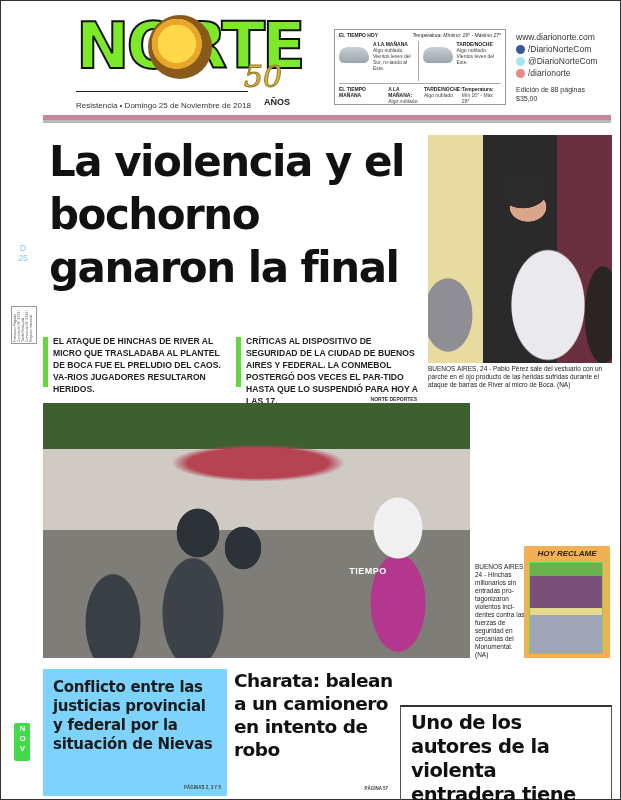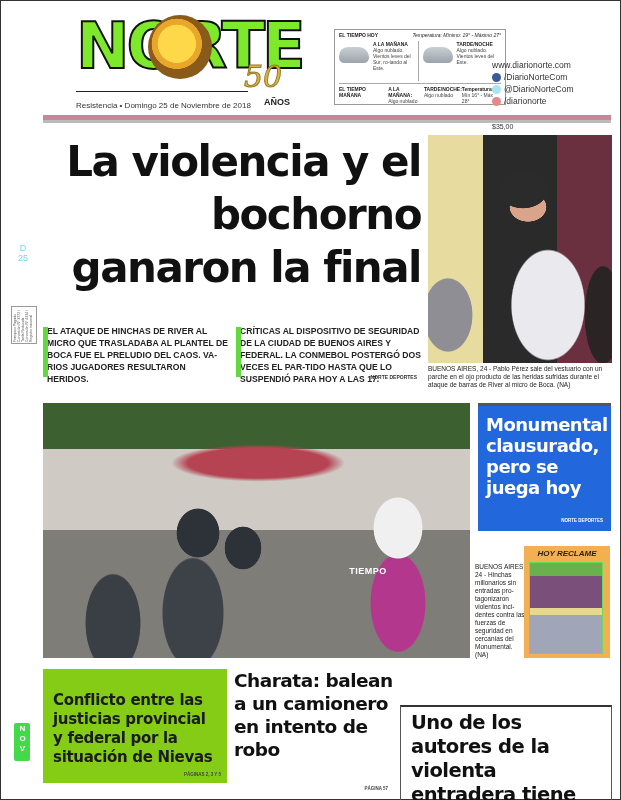--- a/index.html
+++ b/index.html
@@ -20,40 +20,40 @@
   .w-head { display: flex; justify-content: space-between; font-weight: bold; color: #222; }
   .w-head .temp { font-style: italic; font-weight: normal; }
   .w-cols { display: flex; margin-top: 3px; height: 40px; }
   .w-col { flex: 1; display: flex; gap: 4px; }
   .w-col + .w-col { border-left: 1px solid #aaa; padding-left: 4px; }
   .cloud { width: 30px; height: 16px; margin-top: 6px; border-radius: 10px 12px 6px 6px; background: linear-gradient(#c9d0d4, #9aa4aa); flex: none; }
   .w-txt b { display: block; color: #222; }
   .w-bottom { display: flex; justify-content: space-between; border-top: 1px solid #aaa; padding-top: 2px; margin-top: 2px; }
   .w-bottom b { display: block; color: #222; }
 
-  .contact { position: absolute; left: 491px; top: 30px; width: 104px; font-size: 8.5px; color: #333; line-height: 12px; margin-top: 28px; }
+  .contact { position: absolute; left: 515px; top: 30px; width: 104px; font-size: 8.5px; color: #333; line-height: 12px; }
   .contact-row { display: flex; align-items: center; gap: 3px; }
   .ic { display: inline-block; width: 9px; height: 9px; border-radius: 50%; flex: none; }
   .ic-fb { background: #3b5998; }
   .ic-tw { background: #a8e6ef; }
   .ic-ig { background: #e7888a; }
   .edition { margin-top: 6px; font-size: 7px; line-height: 9px; }
 
   .mauve-band { position: absolute; left: 42px; top: 114px; width: 568px; height: 5px; background: #c9869a; }
   .gray-band { position: absolute; left: 42px; top: 119px; width: 568px; height: 3px; background: #bbb; }
 
   
   .d25 { position: absolute; left: 17px; top: 242px; font-size: 9px; line-height: 10px; color: #7bd3ea; text-align: center; }
   .legal { position: absolute; left: 10px; top: 305px; width: 26px; height: 38px; border: 1px solid #999; font-size: 3.5px; color: #555; writing-mode: vertical-rl; transform: rotate(180deg); padding: 1px; overflow: hidden; }
   .nov { position: absolute; left: 13px; top: 722px; width: 16px; height: 38px; background: #44d94a; color: #fff; font-size: 8px; font-weight: bold; text-align: center; line-height: 12px; border-radius: 2px; padding-top: 1px; }
 
   
-  .headline { position: absolute; left: 48px; top: 134px; width: 372px; text-align: right; font-family: "DejaVu Sans", sans-serif; font-weight: bold; font-size: 42px; line-height: 53px; letter-spacing: -1.5px; color: #111; }
-
-  .kicker { position: absolute; top: 324px; width: 185px; font-size: 8.6px; line-height: 12px; font-weight: bold; color: #222; padding-left: 4px; }
+  .headline { position: absolute; left: 48px; top: 134px; width: 372px; text-align: left; font-family: "DejaVu Sans", sans-serif; font-weight: bold; font-size: 42px; line-height: 53px; letter-spacing: -1.5px; color: #111; }
+
+  .kicker { position: absolute; top: 334px; width: 185px; font-size: 8.6px; line-height: 12px; font-weight: bold; color: #222; padding-left: 10px; }
   .kicker::before { content: ""; position: absolute; left: 0; top: 2px; width: 5px; height: 50px; background: #62d93e; }
   .k1 { left: 42px; }
   .k2 { left: 235px; width: 185px; }
   .credit { font-size: 5px; font-weight: bold; color: #333; }
   .k2 .credit { position: absolute; right: 4px; bottom: 2px; }
 
   
   .photo1 { position: absolute; left: 427px; top: 134px; width: 184px; height: 228px; overflow: hidden;
     background:
       radial-gradient(ellipse 40px 30px at 95px 55px, #2b2b2b 60%, transparent 62%),
@@ -83,21 +83,21 @@
   .blue-credit { position: absolute; right: 8px; bottom: 8px; font-size: 4.5px; font-weight: bold; color: #fff; }
 
   .photo2-caption { position: absolute; left: 474px; top: 562px; width: 52px; font-size: 6.5px; line-height: 8px; color: #222; }
 
   .hoy-box { position: absolute; left: 523px; top: 545px; width: 86px; height: 112px; background: #f2b055; padding: 3px 5px; }
   .hoy-title { font-size: 8px; font-weight: bold; font-style: italic; color: #2b2016; text-align: center; }
   .hoy-img { margin-top: 4px; width: 74px; height: 92px; border: 1px solid #6d5; background:
       linear-gradient(180deg, #6ab04c 0 14%, #7a4f79 14% 50%, #e6d98b 50% 58%, #a0a5b8 58% 100%); }
 
   
-  .story-left { position: absolute; left: 42px; top: 668px; width: 184px; height: 114px; background: #84cc16; padding: 22px 10px; }
+  .story-left { position: absolute; left: 42px; top: 668px; width: 184px; height: 127px; background: #7dd3fc; padding: 9px 10px; }
   .story-left .h { font-family: "DejaVu Sans", sans-serif; font-weight: bold; font-size: 15px; line-height: 19px; color: #1b1b1b; letter-spacing: -0.3px; }
   .pg { position: absolute; right: 6px; bottom: 6px; font-size: 4.5px; font-weight: bold; color: #444; }
 
   .story-mid { position: absolute; left: 233px; top: 668px; width: 160px; height: 124px; }
   .story-mid .h { font-family: "DejaVu Sans", sans-serif; font-weight: bold; font-size: 18.5px; line-height: 23px; color: #111; letter-spacing: -0.5px; }
   .story-mid .pg { right: 6px; bottom: 2px; }
 
   .story-right { position: absolute; left: 399px; top: 704px; width: 212px; height: 145px; border: 1px solid #555; border-top: 2px solid #333; padding: 4px 10px; }
   .story-right .h { font-family: "DejaVu Sans", sans-serif; font-weight: bold; font-size: 19.5px; line-height: 24px; color: #111; letter-spacing: -0.5px; }
 </style>
@@ -185,24 +185,20 @@
     <span>CRÍTICAS AL DISPOSITIVO DE SEGURIDAD DE LA CIUDAD DE BUENOS AIRES Y FEDERAL. LA CONMEBOL POSTERGÓ DOS VECES EL PAR-TIDO HASTA QUE LO SUSPENDIÓ PARA HOY A LAS 17.</span>
     <span class="credit">NORTE DEPORTES</span>
   </div>
 
   <div class="photo1"></div>
   <div class="photo1-caption">BUENOS AIRES, 24 - Pablo Pérez sale del vestuario con un parche en el ojo producto de las heridas sufridas durante el ataque de barras de River al micro de Boca. (NA)</div>
 
   <div class="photo2"></div>
   <div class="police-label">TIEMPO</div>
 
-  <div class="blue-box">
-    <div class="blue-title">Monumental clausurado, pero se juega hoy</div>
-    <div class="blue-credit">NORTE DEPORTES</div>
-  </div>
 
   <div class="photo2-caption">BUENOS AIRES, 24 - Hinchas millonarios sin entradas pro-tagonizaron violentos inci-dentes contra las fuerzas de seguridad en cercanías del Monumental. (NA)</div>
 
   <div class="hoy-box">
     <div class="hoy-title">HOY RECLAME</div>
     <div class="hoy-img"></div>
   </div>
 
   <div class="story-left">
     <div class="h">Conflicto entre las justicias provincial y federal por la situación de Nievas</div>

